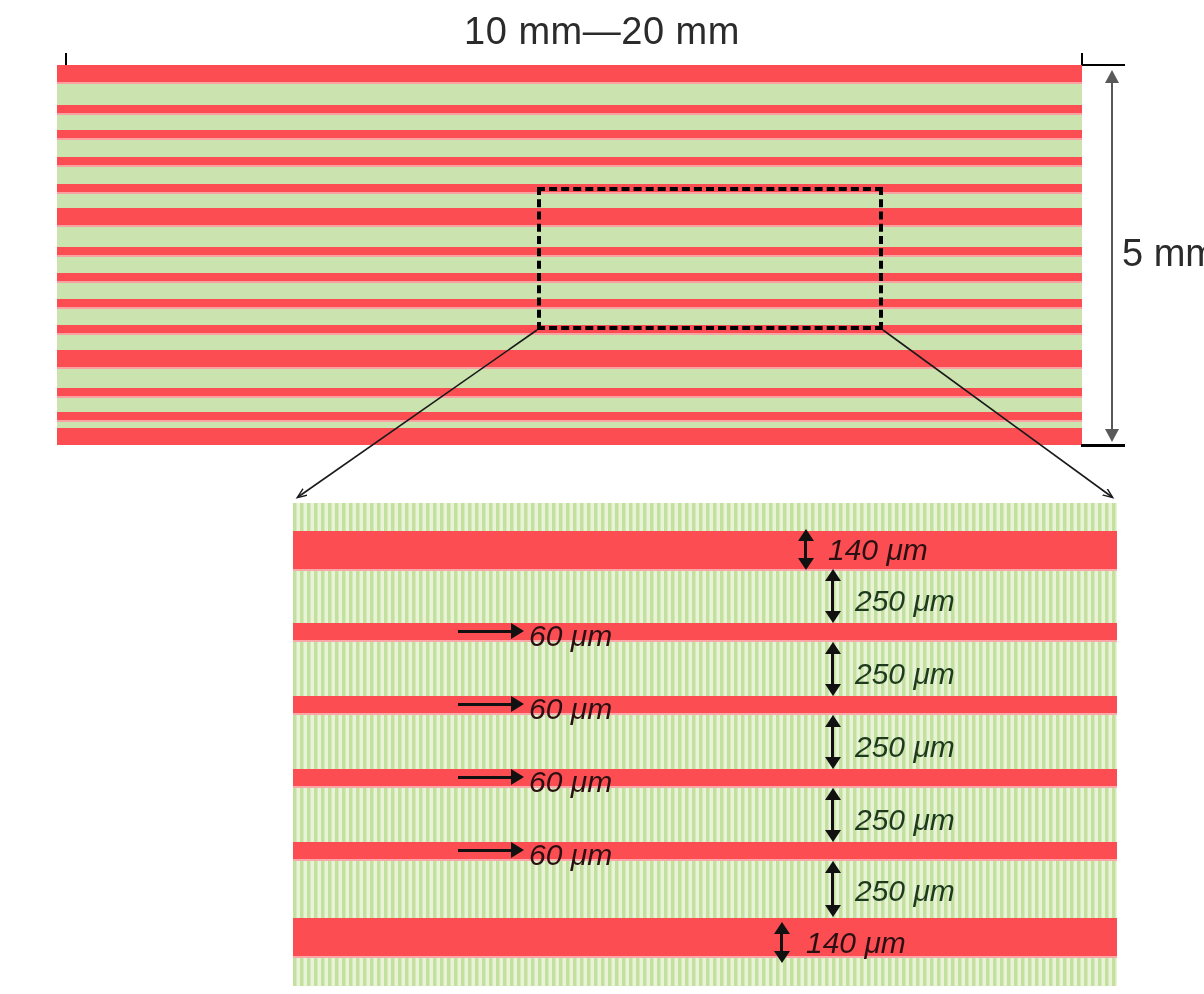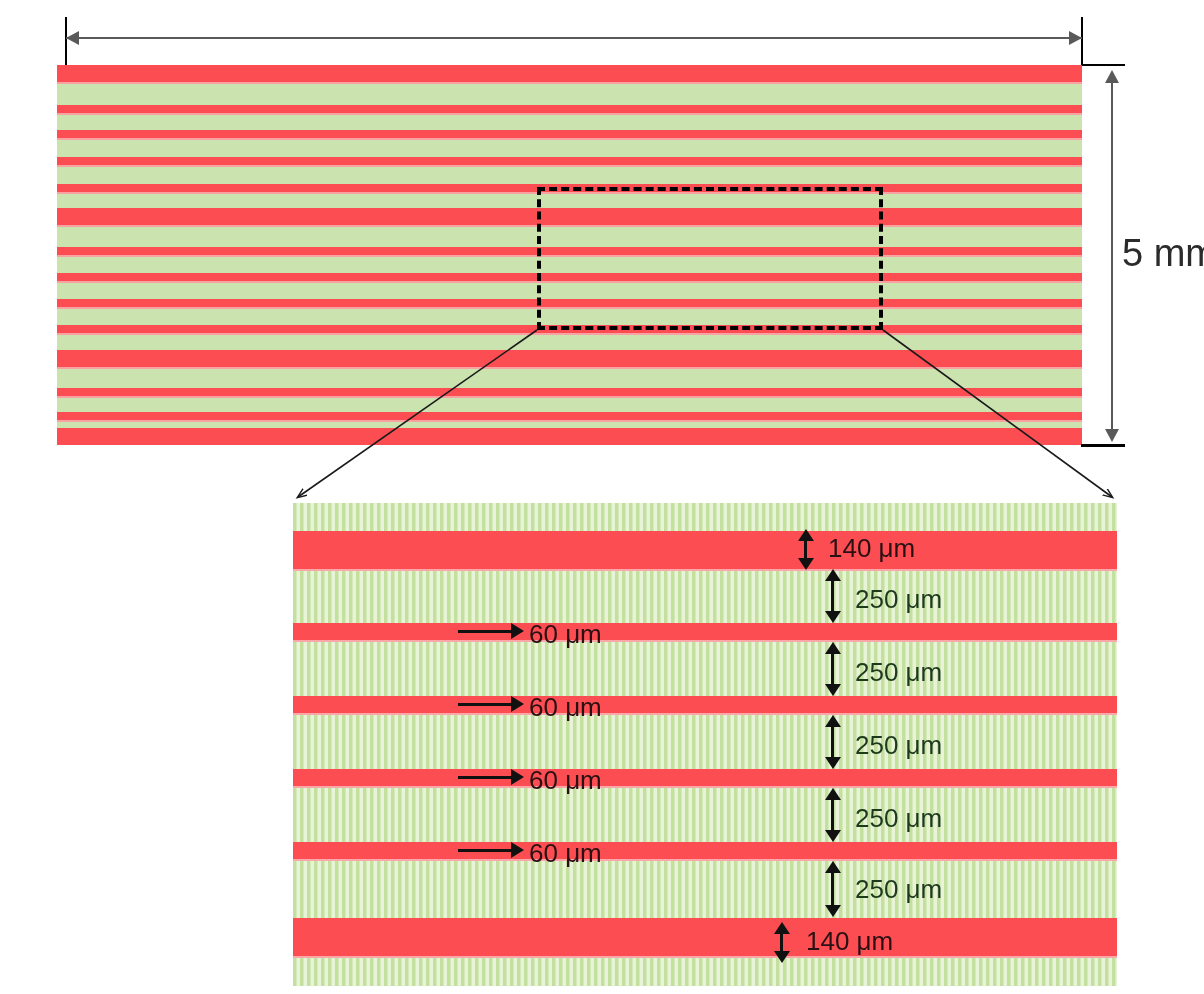--- a/index.html
+++ b/index.html
@@ -166,38 +166,42 @@
   .dim-arrow-right {
     position: absolute;
     width: 0; height: 0;
     border-top: 8px solid transparent;
     border-bottom: 8px solid transparent;
     border-left: 13px solid #111;
   }
 
   .dim-label {
     position: absolute;
-    font-size: 26px;
+    font-size: 30px;
     color: #1d1d1d;
     white-space: nowrap;
+    font-style: italic;
   }
   .dim-label.on-red { color: #2a1012; }
   .dim-label.on-green { color: #1d3a1d; }
 </style>
 </head>
 <body>
 
 <div id="stage">
 
   <div class="abs tick-v" id="top-tick-left"></div>
   <div class="abs tick-v" id="top-tick-right"></div>
   <div class="abs" id="top-corner-right"></div>
   <div class="abs" id="top-dim-line"></div>
   <div class="abs arrow-h-left" id="top-arrow-l"></div>
   <div class="abs arrow-h-right" id="top-arrow-r"></div>
+  <div class="abs" id="top-dim-label">
+    <span>10 mm—20 mm</span>
+  </div>
 
   <div class="abs" id="main-panel">
     <div class="band-red" style="top:0px;   height:17px;"></div>
     <div class="band-red" style="top:40px;  height:8px;"></div>
     <div class="band-red" style="top:65px;  height:8px;"></div>
     <div class="band-red" style="top:92px;  height:8px;"></div>
     <div class="band-red" style="top:119px; height:8px;"></div>
     <div class="band-red" style="top:143px; height:17px;"></div>
     <div class="band-red" style="top:182px; height:8px;"></div>
     <div class="band-red" style="top:208px; height:8px;"></div>

